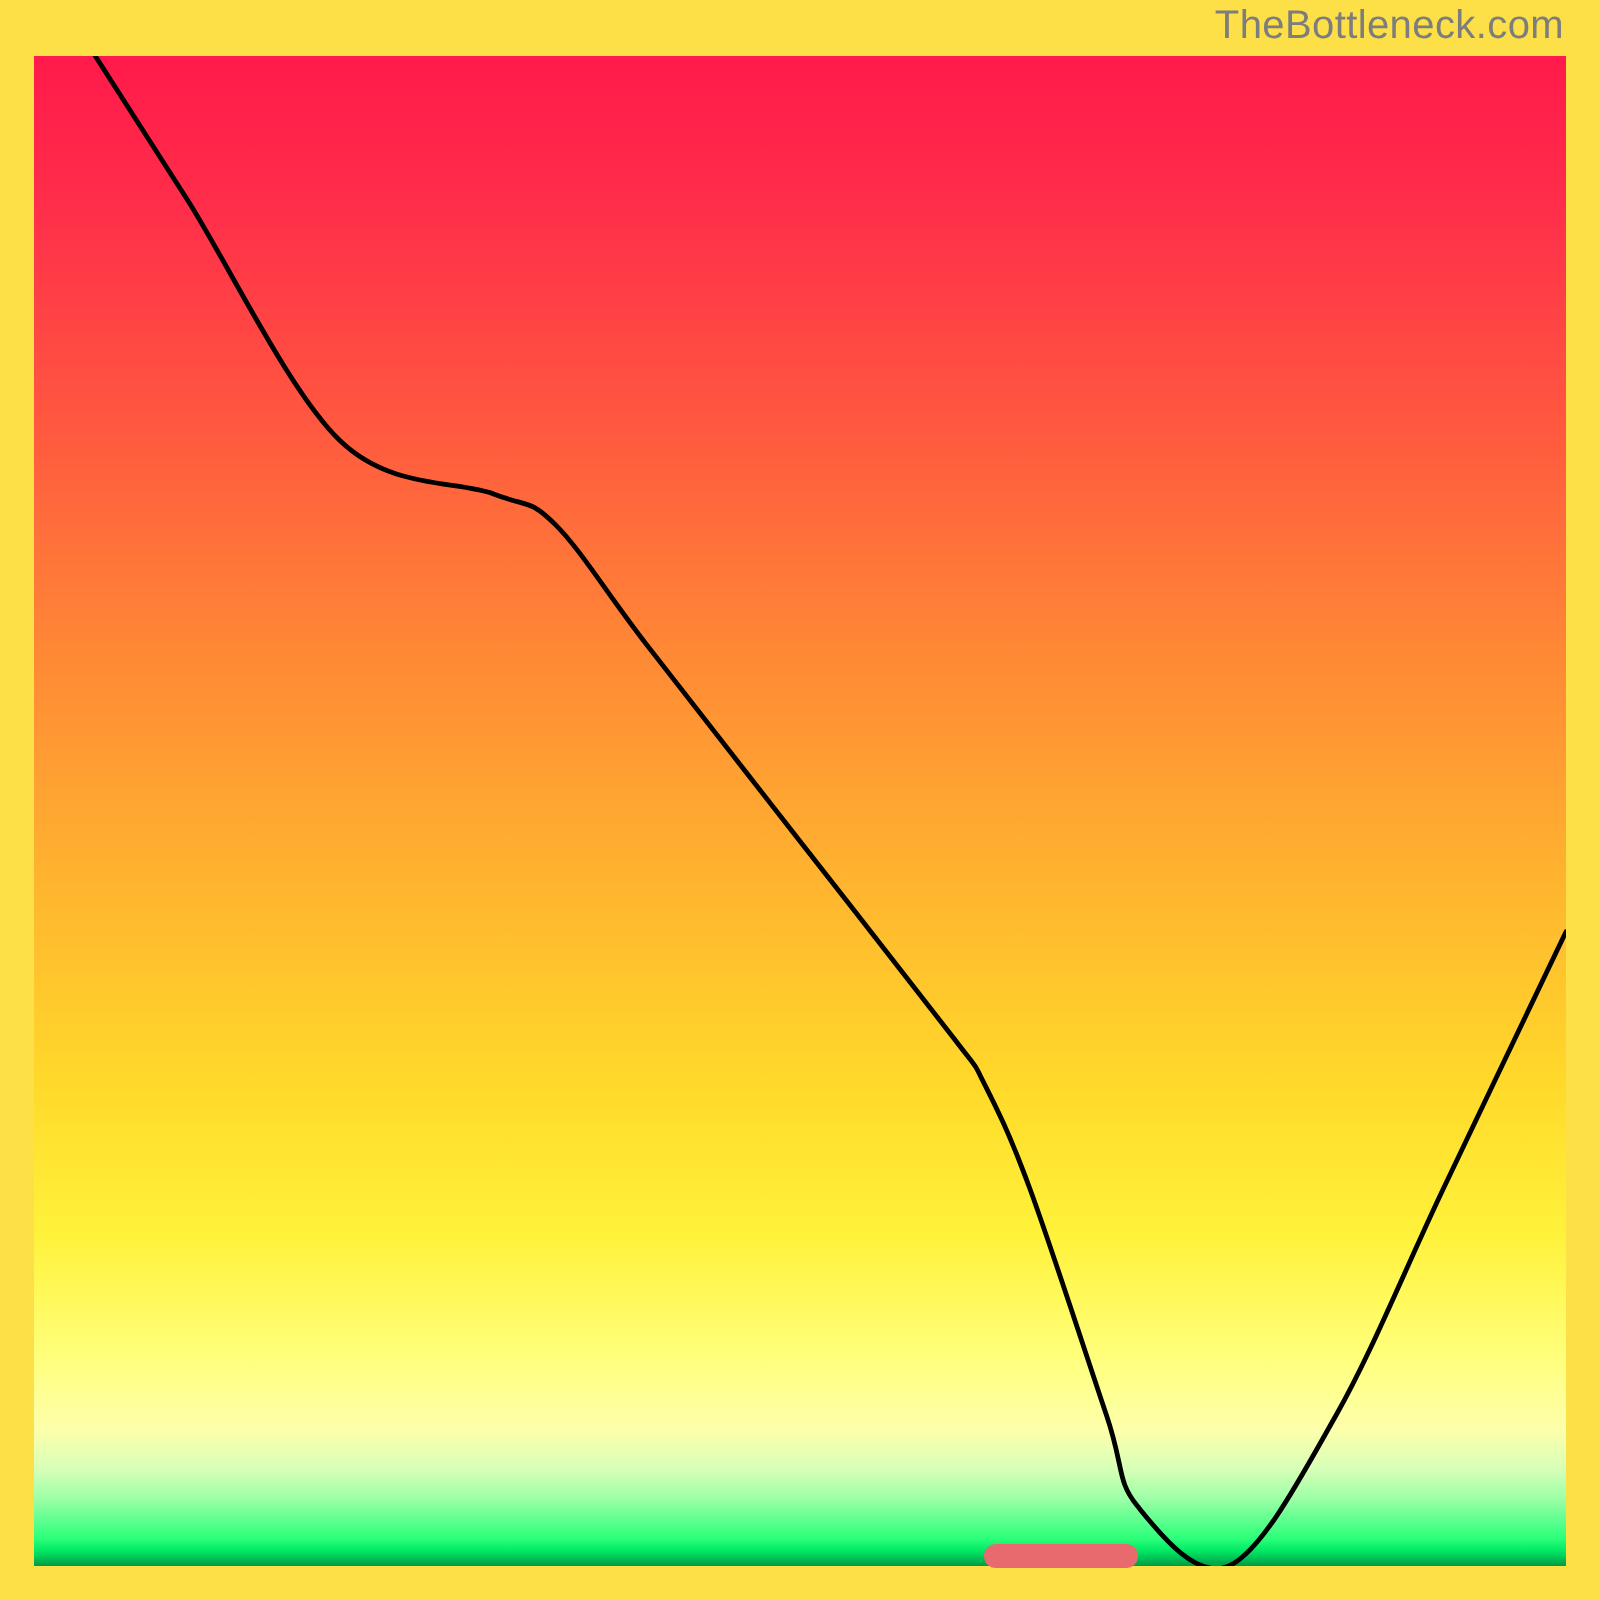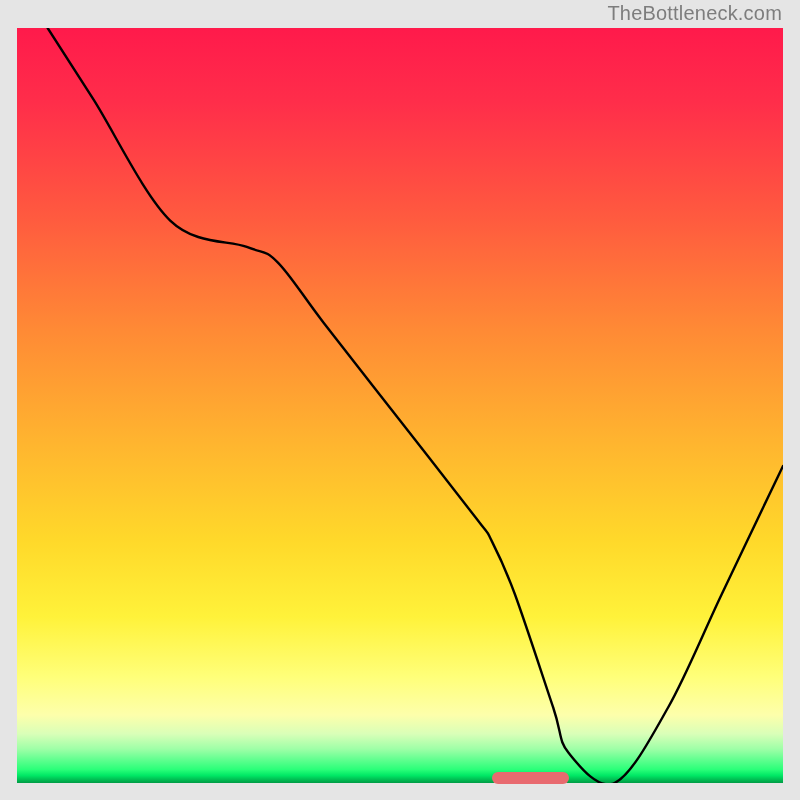--- a/index.html
+++ b/index.html
@@ -8,21 +8,21 @@
     width: 800px;
     height: 800px;
     background: #000;
     overflow: hidden;
     font-family: Arial, Helvetica, sans-serif;
   }
   .frame {
     position: relative;
     width: 800px;
     height: 800px;
-    background: #e5e5e5;
+    background: #fde047;
   }
   .attribution {
     position: absolute;
     top: 2px;
     right: 18px;
     color: #7d7d7d;
     font-size: 20px;
     font-weight: 400;
     letter-spacing: 0.2px;
   }

